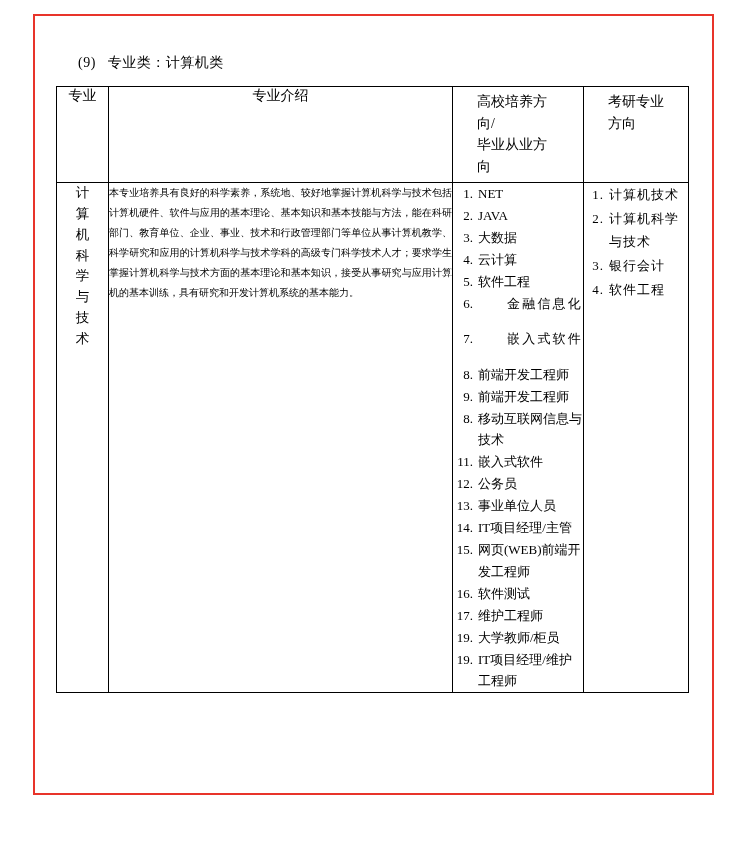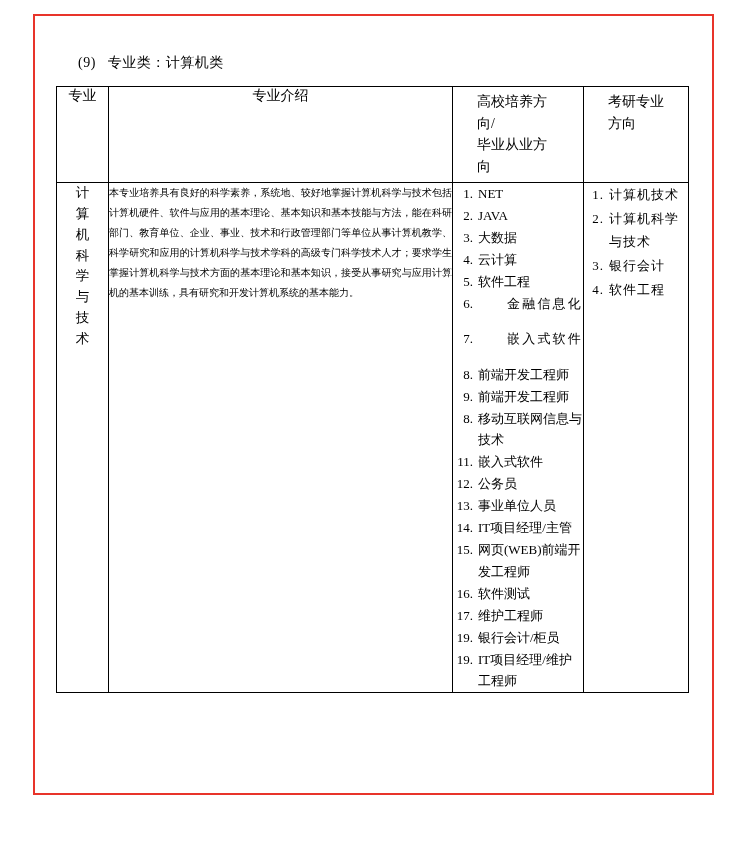--- a/index.html
+++ b/index.html
@@ -234,21 +234,21 @@
             <li>
                 <span class="idx">16.</span>
                 <span class="txt">软件测试</span>
               </li>
             <li>
                 <span class="idx">17.</span>
                 <span class="txt">维护工程师</span>
               </li>
             <li>
                 <span class="idx">19.</span>
-                <span class="txt">银行会计/柜员</span>
+                <span class="txt">大学教师/柜员</span>
               </li>
             <li>
                 <span class="idx">19.</span>
                 <span class="txt">IT项目经理/维护工程师</span>
               </li>
           </ol>
         </td>
         <td class="exam-cell">
           <ol class="numlist">
             <li>

